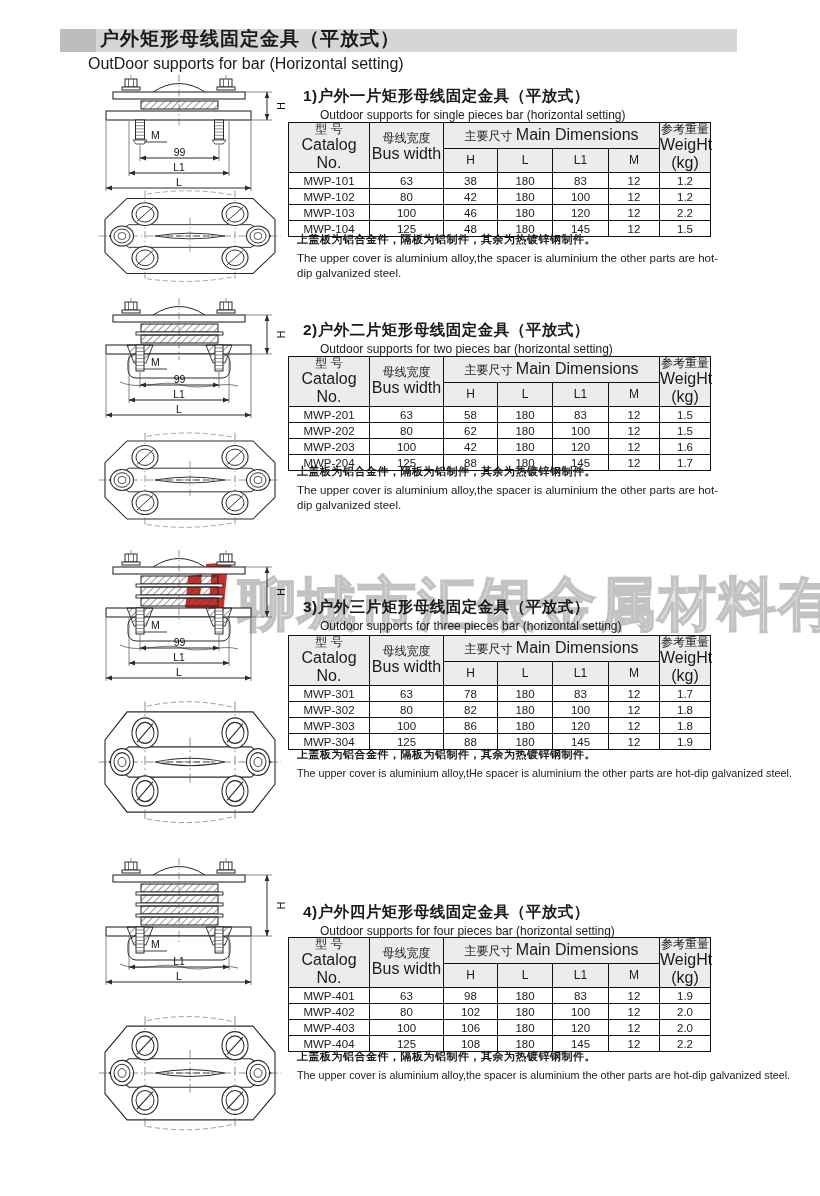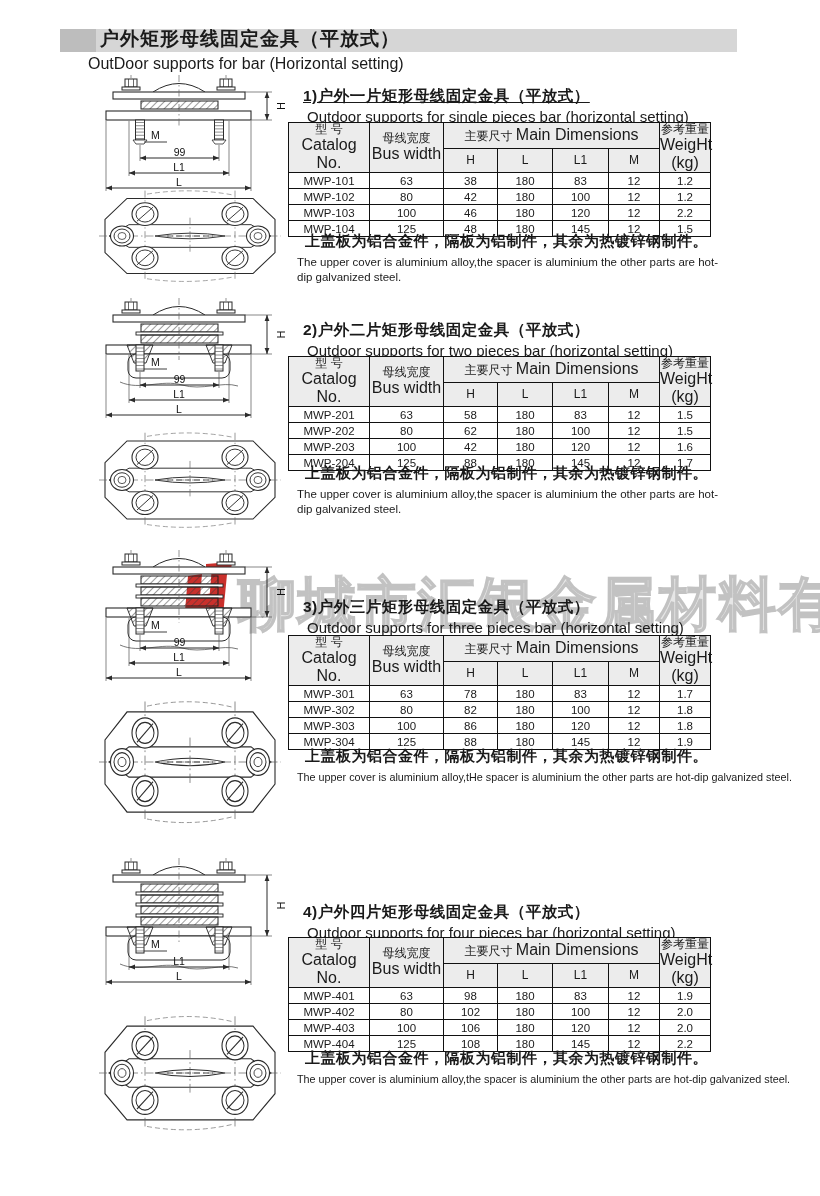--- a/index.html
+++ b/index.html
@@ -20,30 +20,30 @@
     color:rgba(210,210,210,0.55);
     -webkit-text-stroke:1.5px #c2c2c2;
     pointer-events:none;
   }
   .wm-logo{position:absolute;left:176px;top:562px;z-index:6;pointer-events:none}
   
   .sec{position:absolute;left:0;width:820px;height:0;z-index:10}
   .front-view{position:absolute;left:70px;top:0}
   .top-view{position:absolute;left:95px}
   .sec-title-cn{position:absolute;left:303px;font-size:15.5px;font-weight:600;letter-spacing:.5px;white-space:nowrap;background:transparent}
-  .sec-title-en{position:absolute;left:307px;font-size:15px;white-space:nowrap}
+  .sec-title-en{position:absolute;left:320px;font-size:12px;white-space:nowrap}
   table.spec{position:absolute;left:288px;width:422px;border-collapse:collapse;table-layout:fixed;background:#fff;border:1.5px solid #111}
   .spec th,.spec td{border:1px solid #111;text-align:center;vertical-align:middle;padding:0;font-weight:normal}
   .spec thead th{background:#ececec;font-size:12px;line-height:1.12}
   .spec thead .sub{font-size:16px;letter-spacing:0}
   .spec .hrow1 th{height:19px}
   .spec .dims-row th{height:18px;font-size:12px}
   .spec tbody td{height:15px;font-size:11.5px}
   .note{position:absolute;left:297px}
-  .note-cn{font-size:15px;font-weight:600;margin:0 0 4px 8px;letter-spacing:.5px}
+  .note-cn{font-size:11px;font-weight:600;margin:0 0 4px 0;letter-spacing:.5px}
   .note-en{font-size:11.5px;line-height:1.3}
   .note.small .note-en{font-size:10.8px}
   svg text{font-family:"Liberation Sans","DejaVu Sans",sans-serif}
 </style>
 </head>
 <body>
 
 <div class="title-bar" style="background: rgb(214, 214, 214);">
   <div class="title-accent" style="background: rgb(189, 189, 189);"></div>
 </div>
@@ -146,21 +146,21 @@
       <circle cx="140" cy="80" r="13" fill="#fff" stroke="#2b2b2b" stroke-width="1.1"></circle>
       <circle cx="140" cy="80" r="9" fill="#fff" stroke="#2b2b2b" stroke-width="1"></circle>
       <line x1="132" y1="88" x2="148" y2="72" stroke="#2b2b2b" stroke-width="1"></line>
       <circle cx="27" cy="55" r="11.5" fill="#fff" stroke="#2b2b2b" stroke-width="1.1"></circle>
       <circle cx="27" cy="55" r="8" fill="#fff" stroke="#2b2b2b" stroke-width="1"></circle>
       <circle cx="27" cy="55" r="4" fill="#fff" stroke="#2b2b2b" stroke-width="0.8"></circle>
       <circle cx="163" cy="55" r="11.5" fill="#fff" stroke="#2b2b2b" stroke-width="1.1"></circle>
       <circle cx="163" cy="55" r="8" fill="#fff" stroke="#2b2b2b" stroke-width="1"></circle>
       <circle cx="163" cy="55" r="4" fill="#fff" stroke="#2b2b2b" stroke-width="0.8"></circle>
     </svg>
-    <div class="sec-title-cn" style="top: 11px; text-decoration: underline;">1)户外一片矩形母线固定金具（平放式）</div>
+    <div class="sec-title-cn" style="top: 11px;">1)户外一片矩形母线固定金具（平放式）</div>
     <div class="sec-title-en" style="top: 33px;">Outdoor supports for single pieces bar (horizontal setting)</div>
     <table class="spec" style="top: 47px;">
       <colgroup>
         <col style="width:81px">
         <col style="width:74px">
         <col style="width:54px">
         <col style="width:55px">
         <col style="width:56px">
         <col style="width:51px">
         <col style="width:51px">

